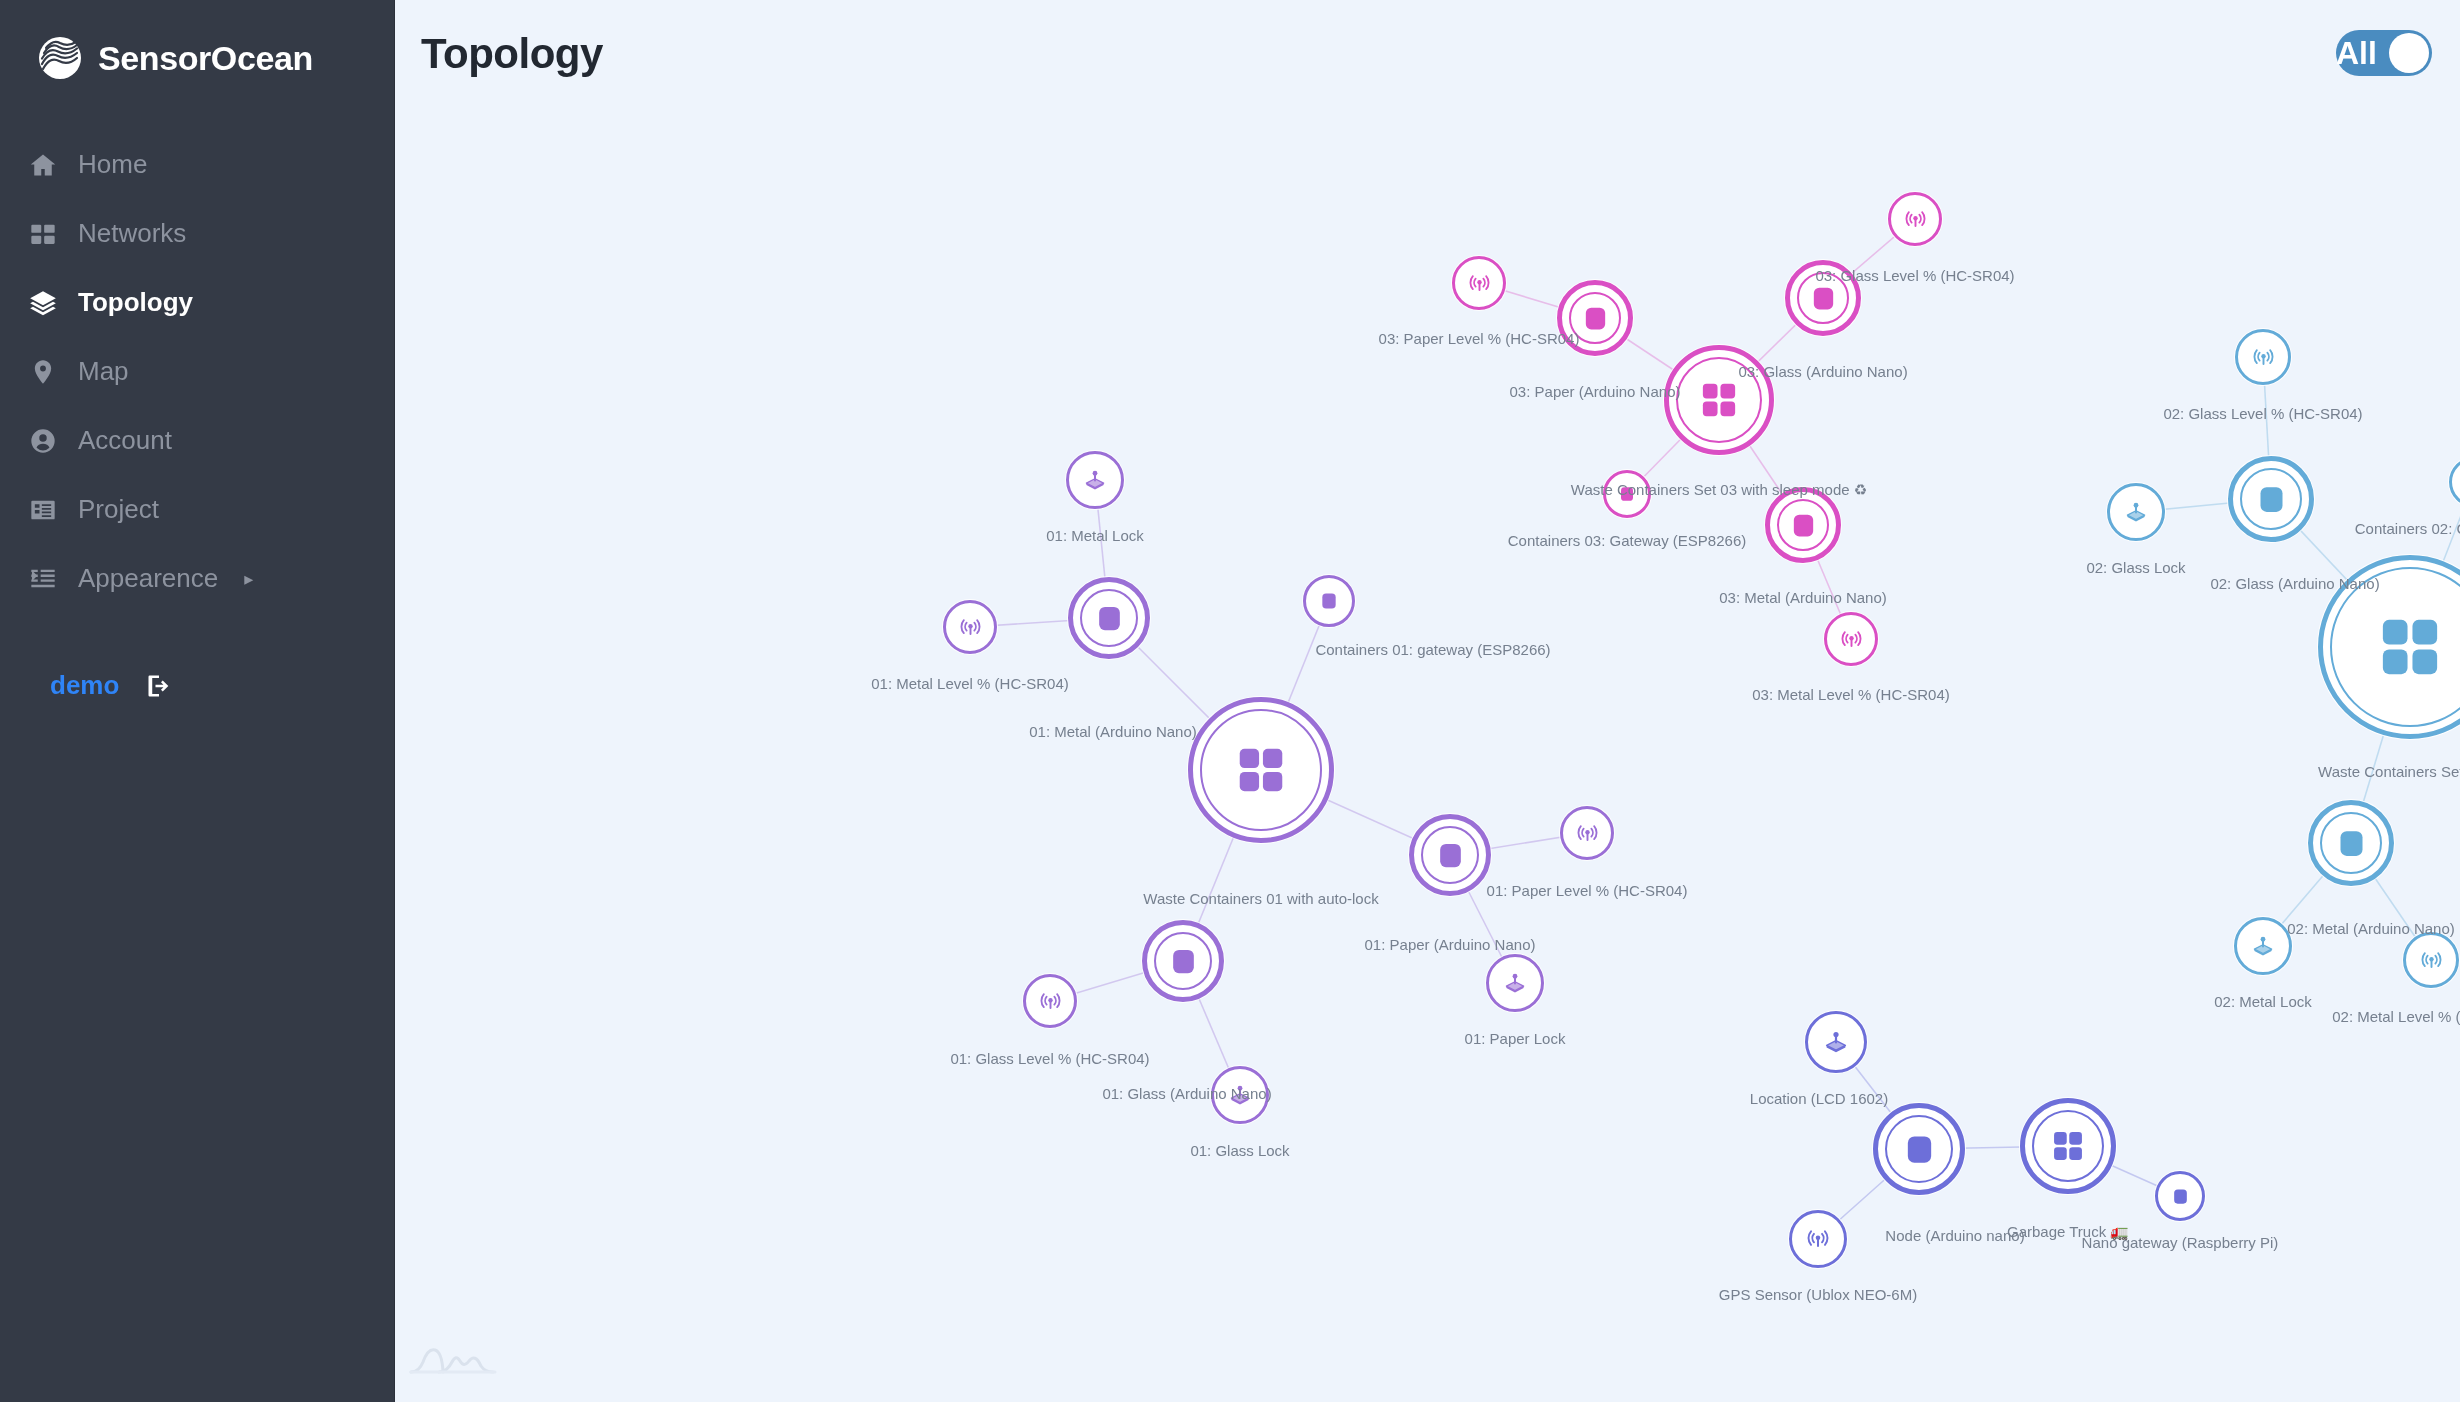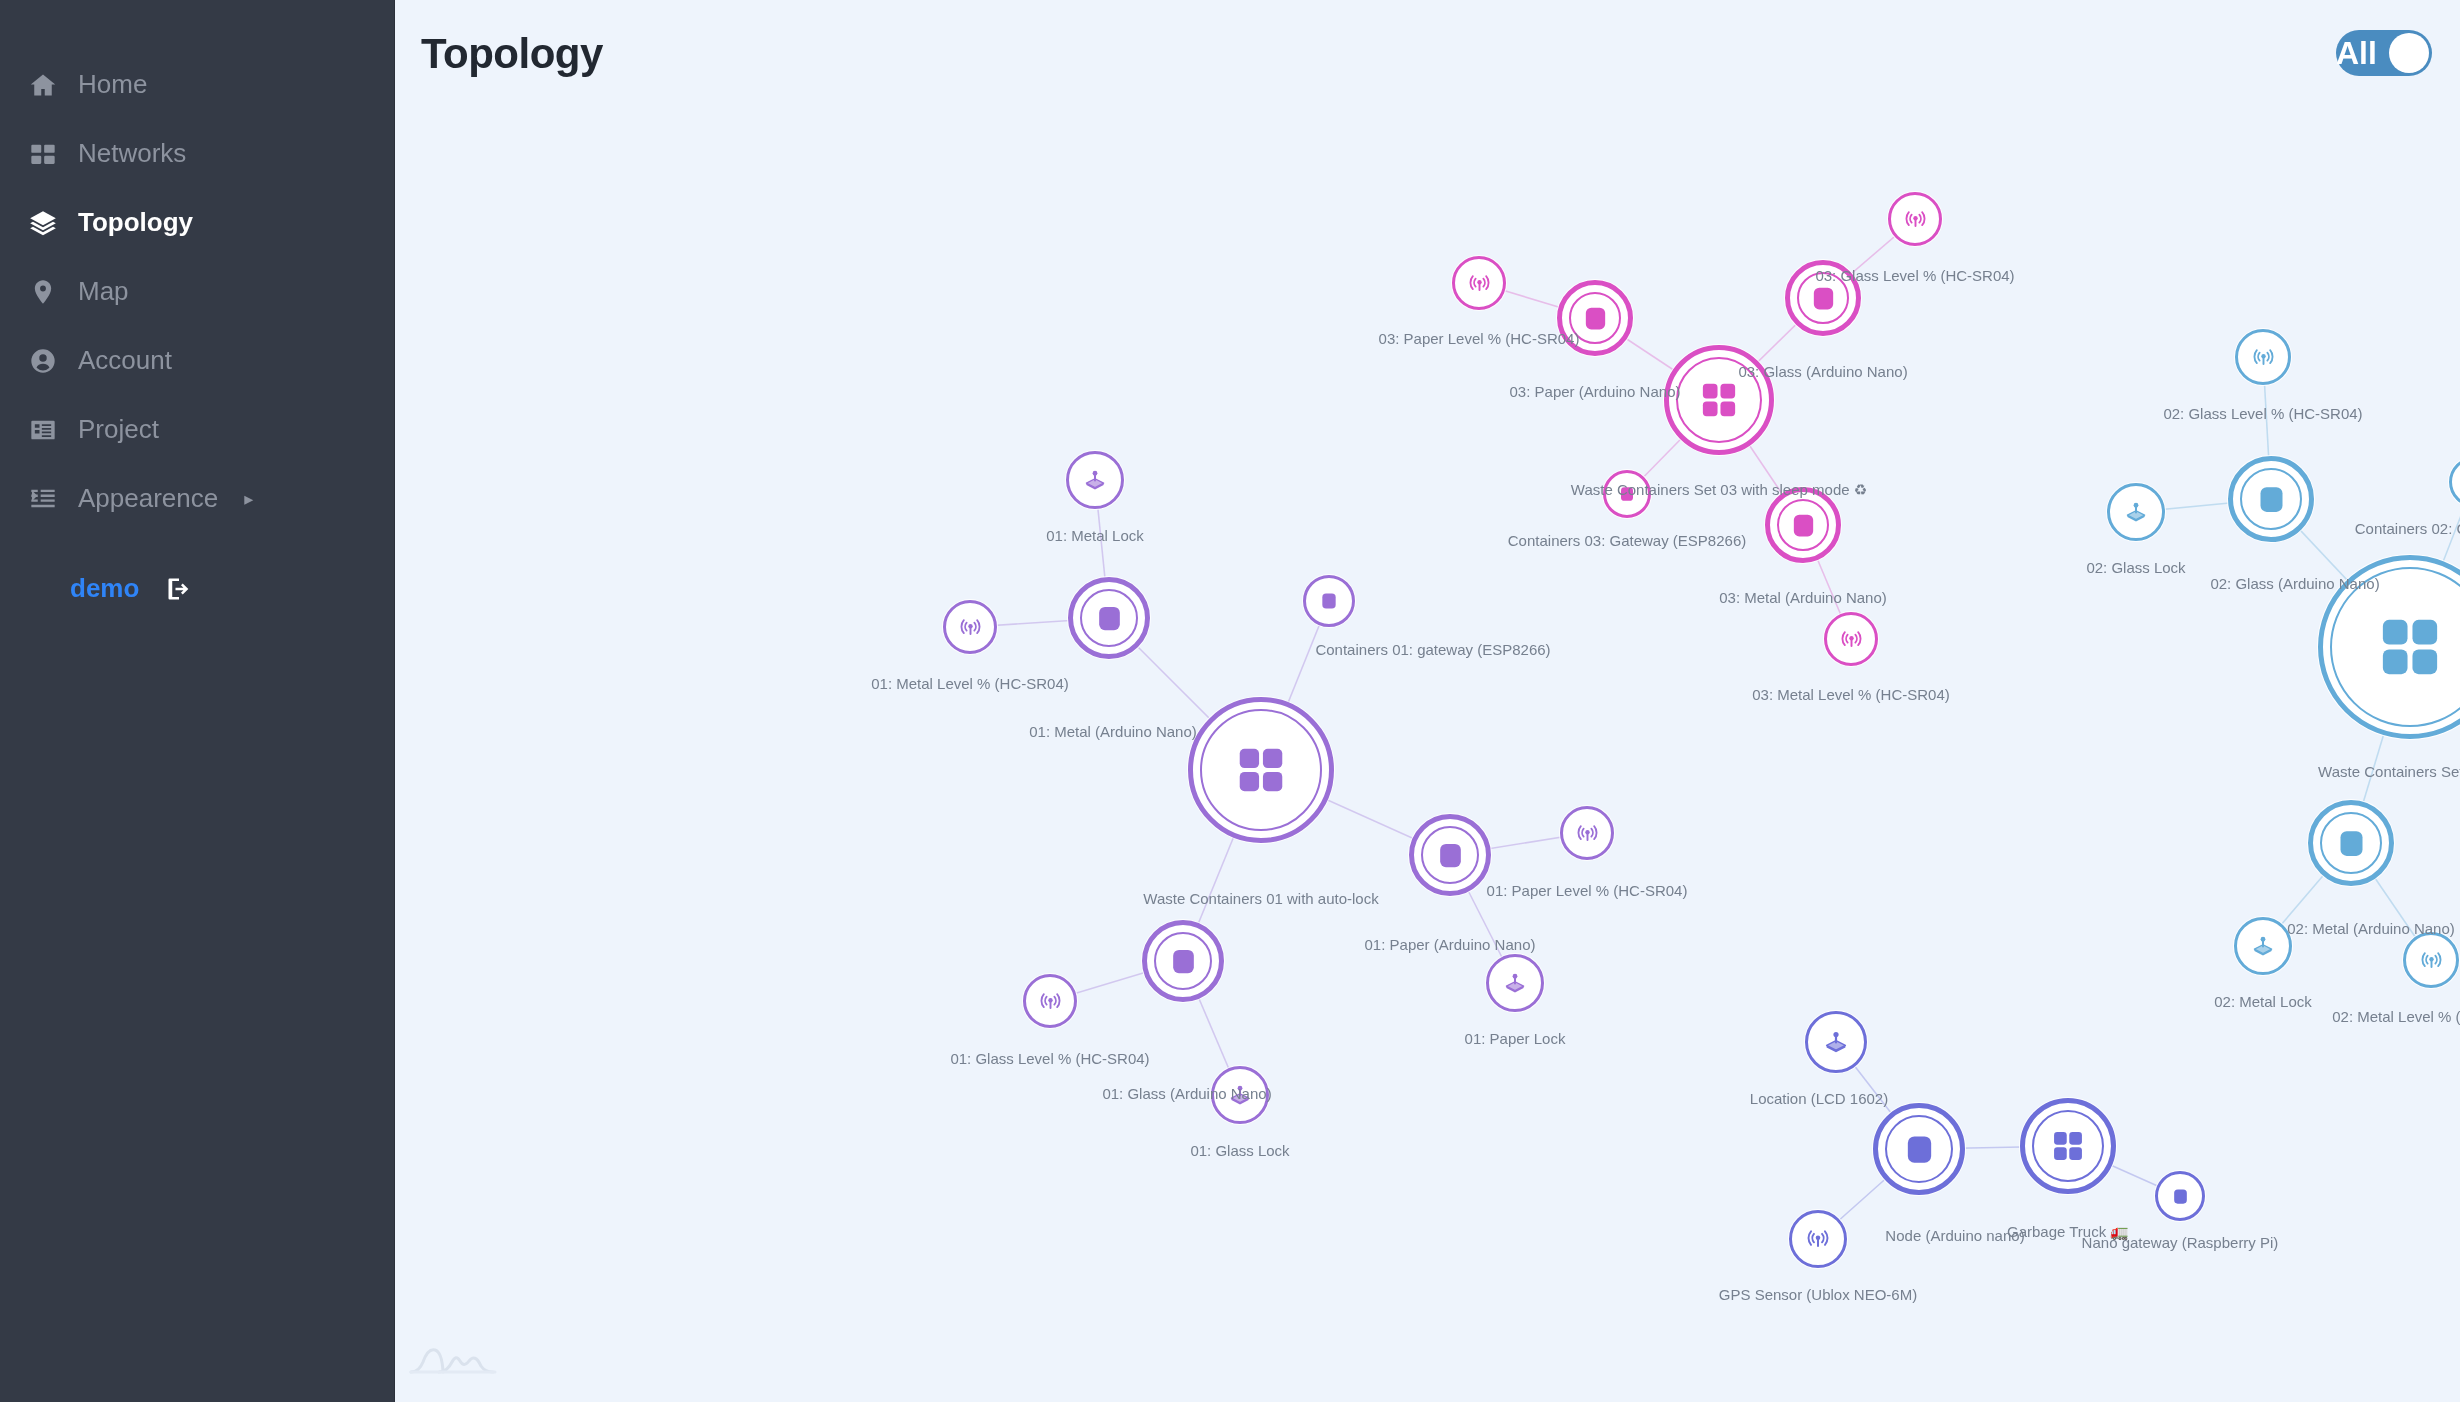--- a/index.html
+++ b/index.html
@@ -37,21 +37,21 @@
   .nav-item .nav-ico {
     width: 30px; height: 30px; flex: 0 0 30px;
     display: flex; align-items: center; justify-content: center;
   }
   .nav-item.active { color: #ffffff; font-weight: bold; }
   .nav-item.active .nav-ico svg { fill: #ffffff; }
   .nav-ico svg { fill: #8d939f; }
   .nav-caret { margin-left: 6px; font-size: 18px; line-height: 1; }
   .user-row {
     display: flex; align-items: center; gap: 26px;
-    padding-left: 70px; margin-top: 40px;
+    padding-left: 50px; margin-top: 57px;
   }
   .user-name { color: #2f84f7; font-size: 26px; font-weight: bold; }
   .logout-ico { width: 28px; height: 28px; display: flex; cursor: pointer; }
   .logout-ico svg { fill: #ffffff; }
 
   
   #main {
     flex: 1 1 auto; position: relative; height: 1402px;
     background: #eef4fc; overflow: hidden;
   }
@@ -104,20 +104,35 @@
     font-size: 15px; color: #76808f; white-space: nowrap;
     user-select: none; pointer-events: none;
   }
 </style>
 </head>
 <body>
 
 <div id="app">
 
   <aside id="sidebar">
+    <div class="brand">
+      <span class="brand-logo">
+        <svg viewBox="0 0 44 44" width="44" height="44" aria-hidden="true">
+          <circle cx="22" cy="22" r="21" fill="#ffffff"></circle>
+          <g stroke="#343a46" stroke-width="2.2" fill="none" stroke-linecap="round">
+            <path d="M4 28 q7 -13 16 -8 q9 5 19 -3"></path>
+            <path d="M5 33 q7 -13 16 -8 q9 5 18 -3"></path>
+            <path d="M6 17 q7 -11 15 -6 q9 5 18 -2"></path>
+            <path d="M8 12 q7 -9 14 -5 q8 4 16 -1"></path>
+            <path d="M4 22.5 q7 -12 16 -7 q9 5 19 -3"></path>
+          </g>
+        </svg>
+      </span>
+      <span class="brand-name">SensorOcean</span>
+    </div>
 
     <nav class="nav">
 
       <div class="nav-item">
         <span class="nav-ico">
           <svg viewBox="0 0 24 24" width="28" height="28">
               <path d="M12 3 1.5 11.5h3V21h6v-5.5h3V21h6v-9.5h3z"></path>
             </svg>
         </span>
         <span>Home</span>

